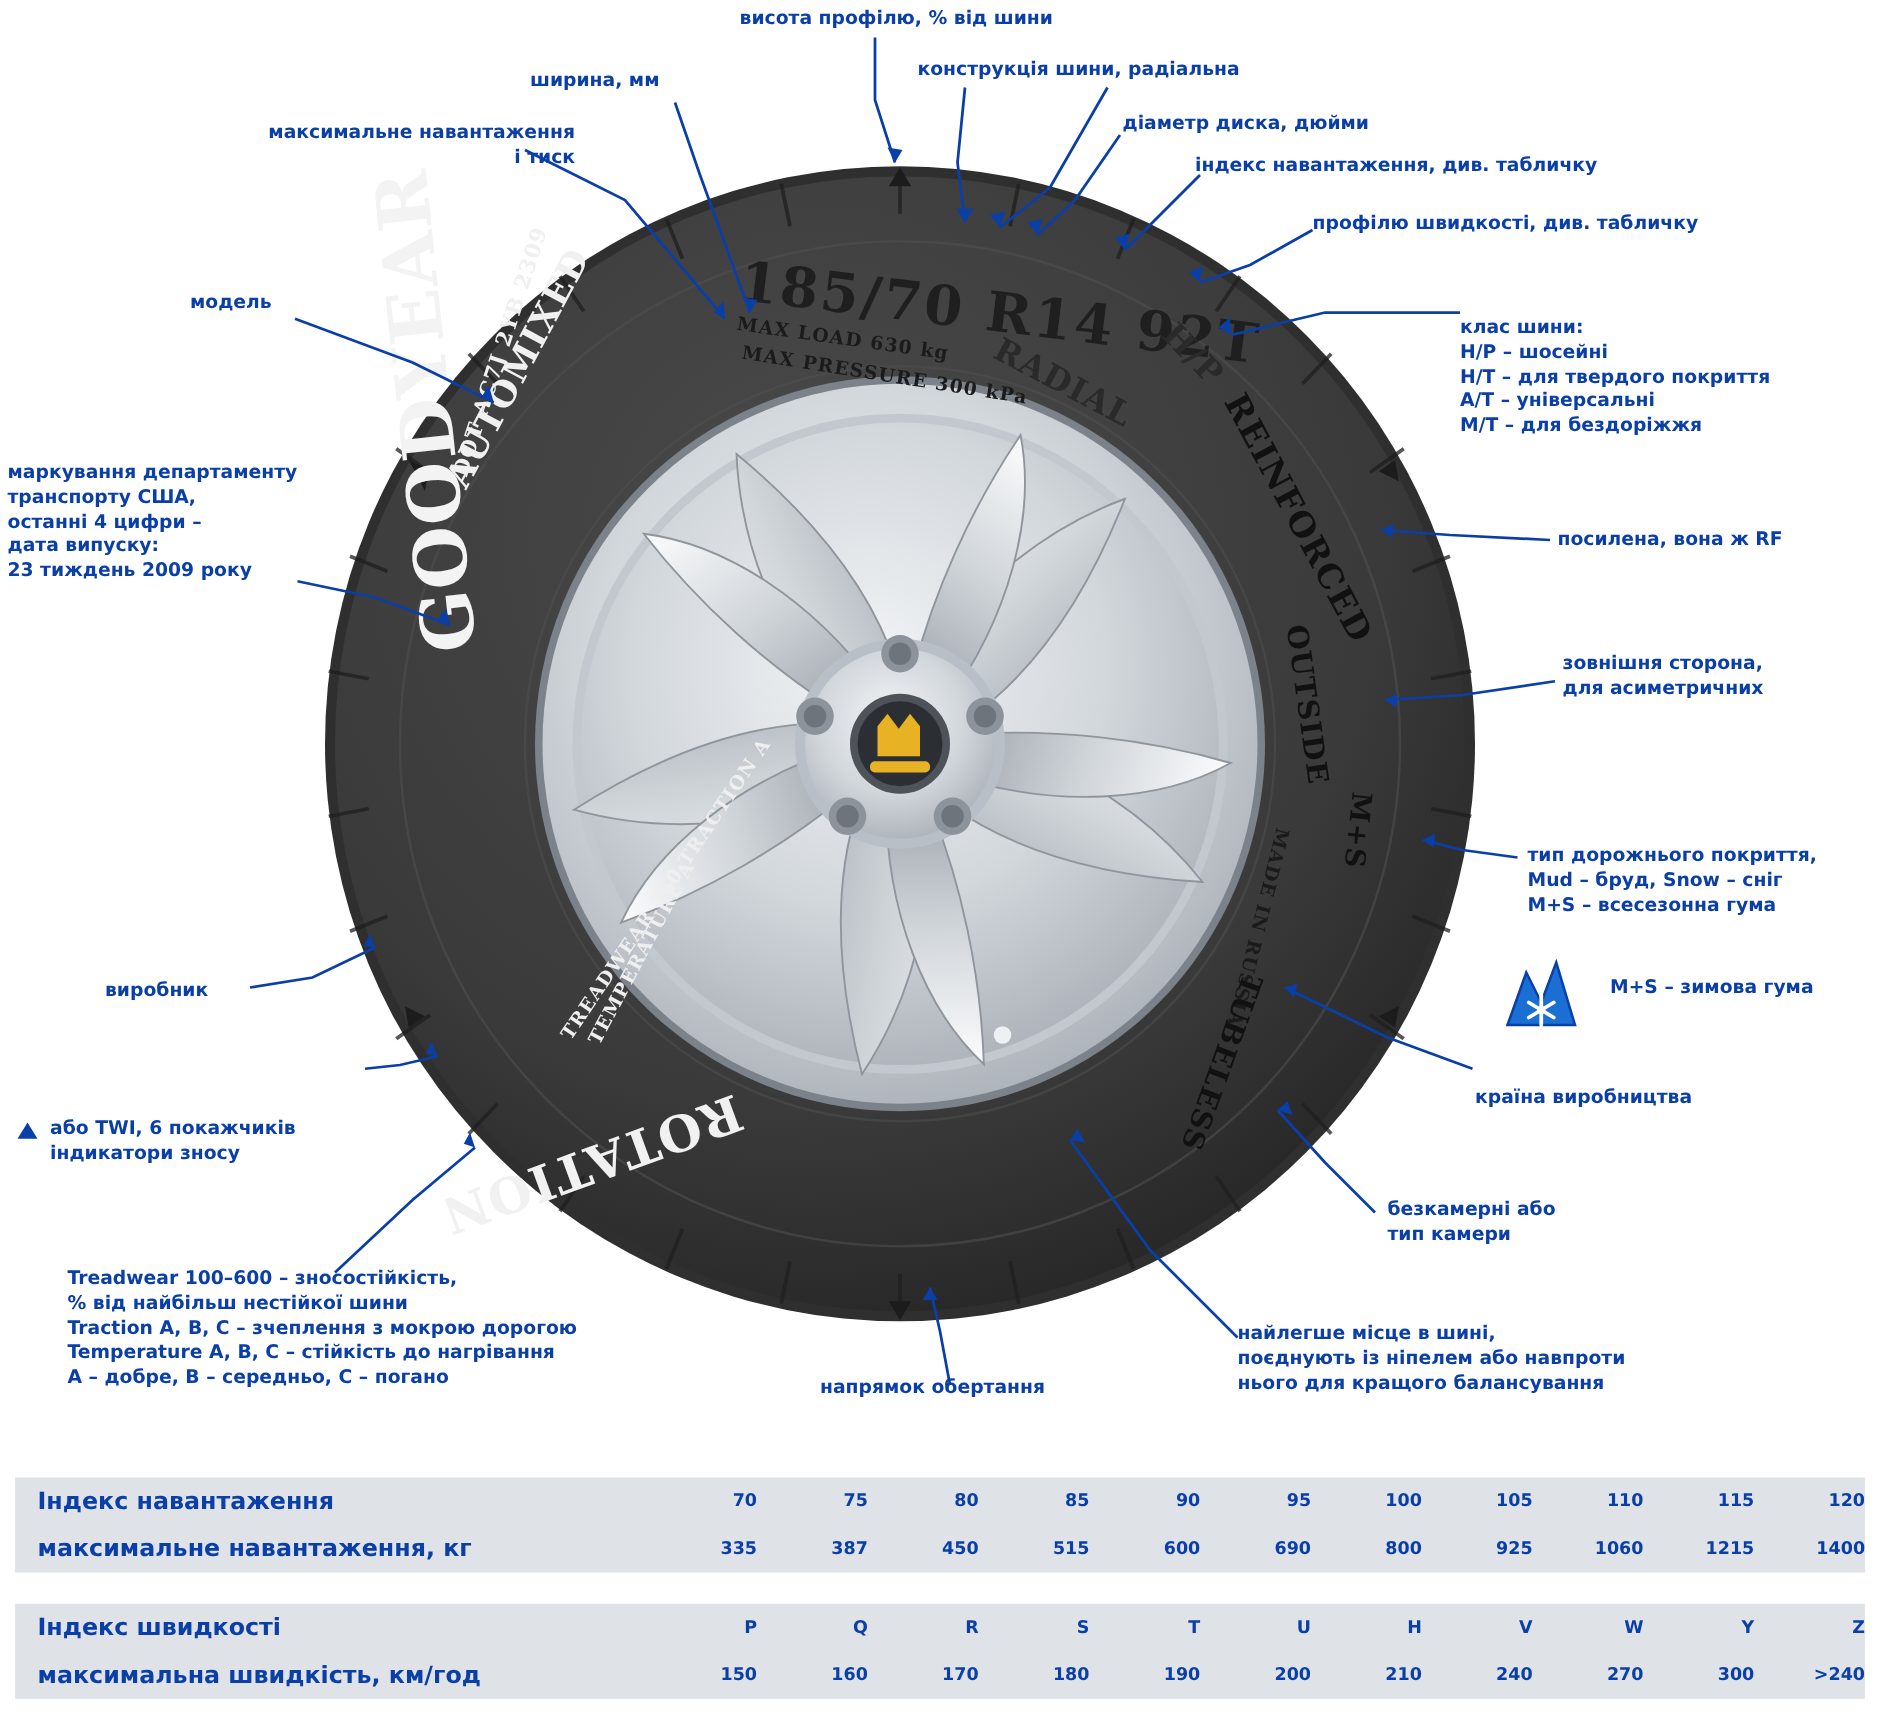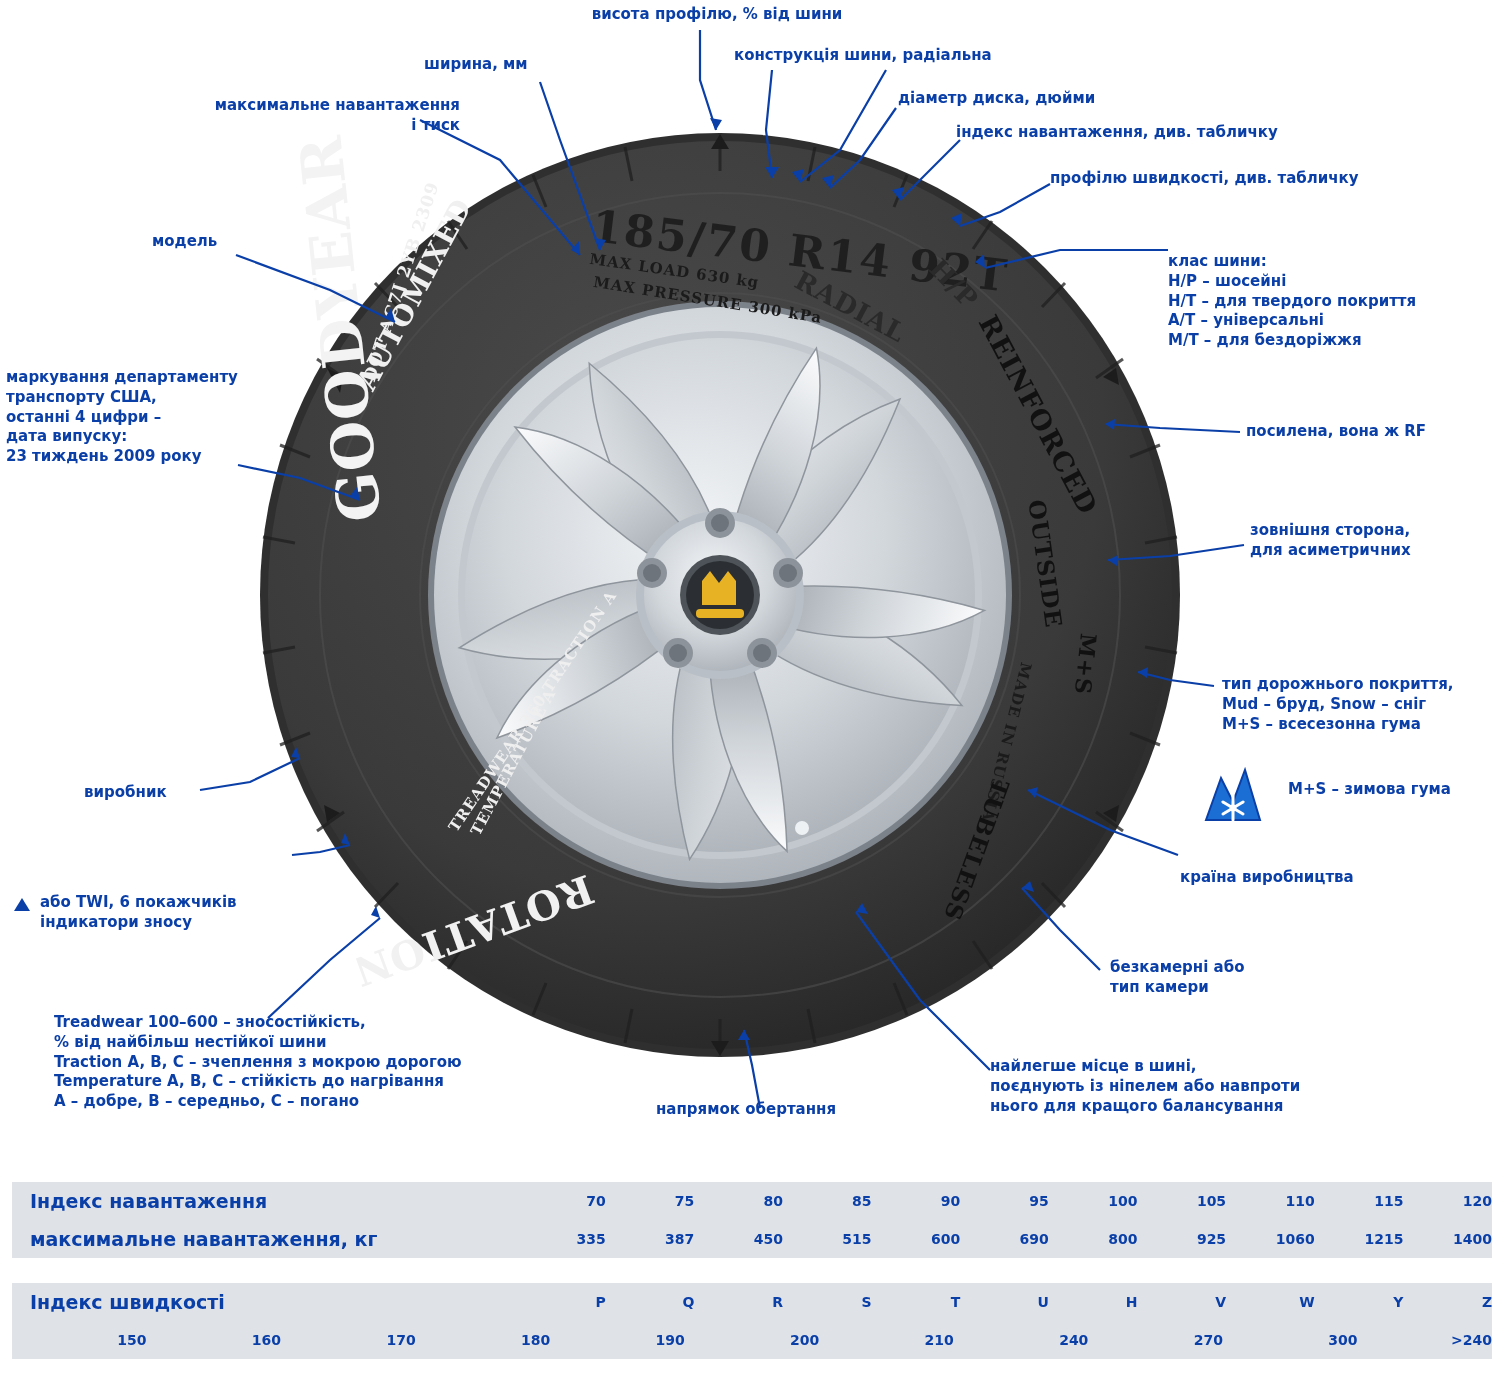--- a/index.html
+++ b/index.html
@@ -392,20 +392,21 @@
         <span>T</span>
         <span>U</span>
         <span>H</span>
         <span>V</span>
         <span>W</span>
         <span>Y</span>
         <span>Z</span>
       </div>
     </div>
     <div class="row">
+      <div class="rhead">максимальна швидкість, км/год</div>
       <div class="cells">
         <span>150</span>
         <span>160</span>
         <span>170</span>
         <span>180</span>
         <span>190</span>
         <span>200</span>
         <span>210</span>
         <span>240</span>
         <span>270</span>

